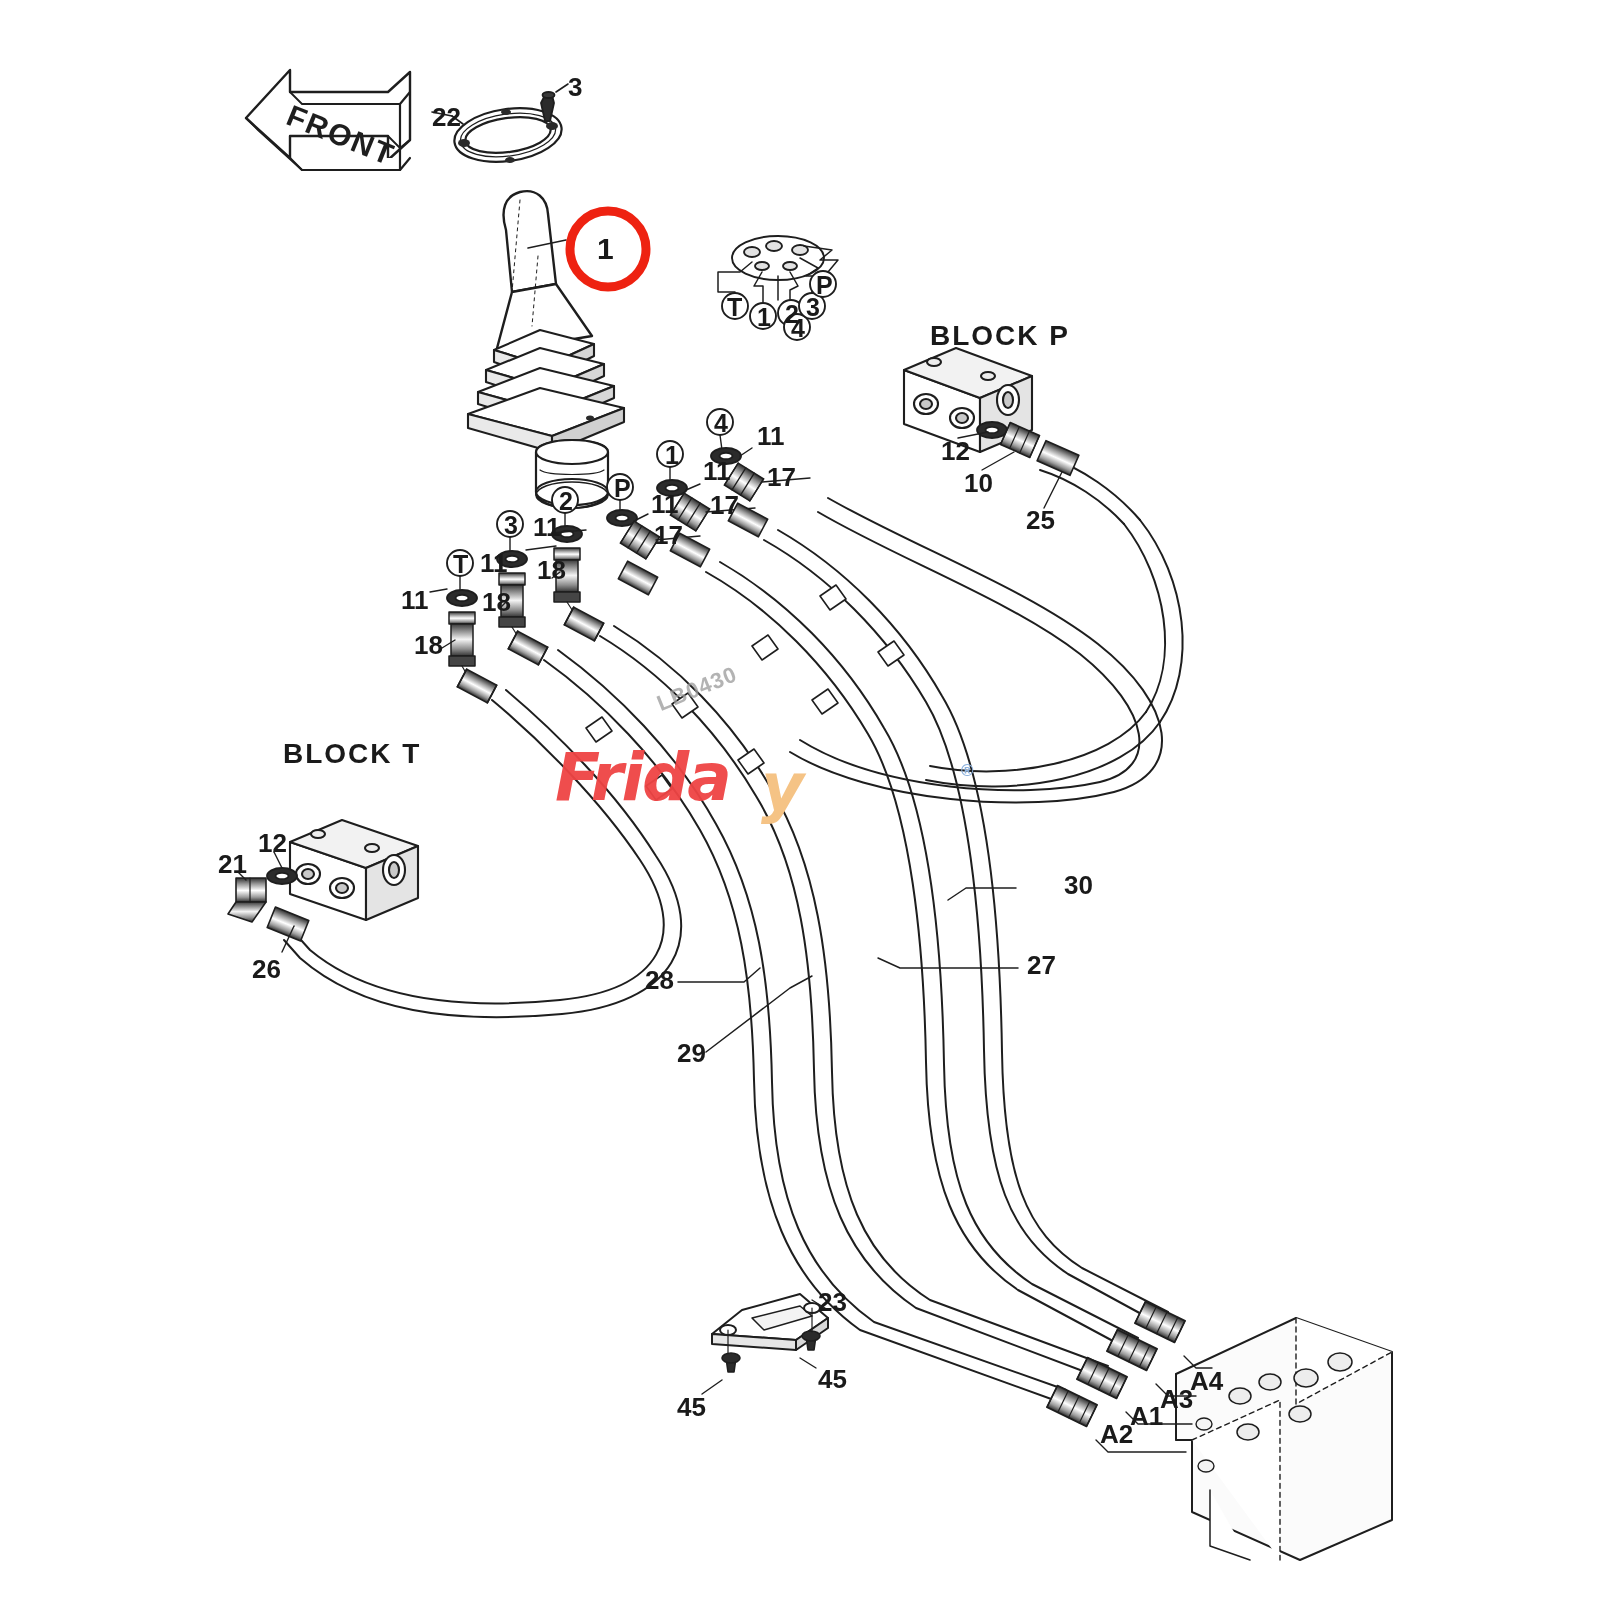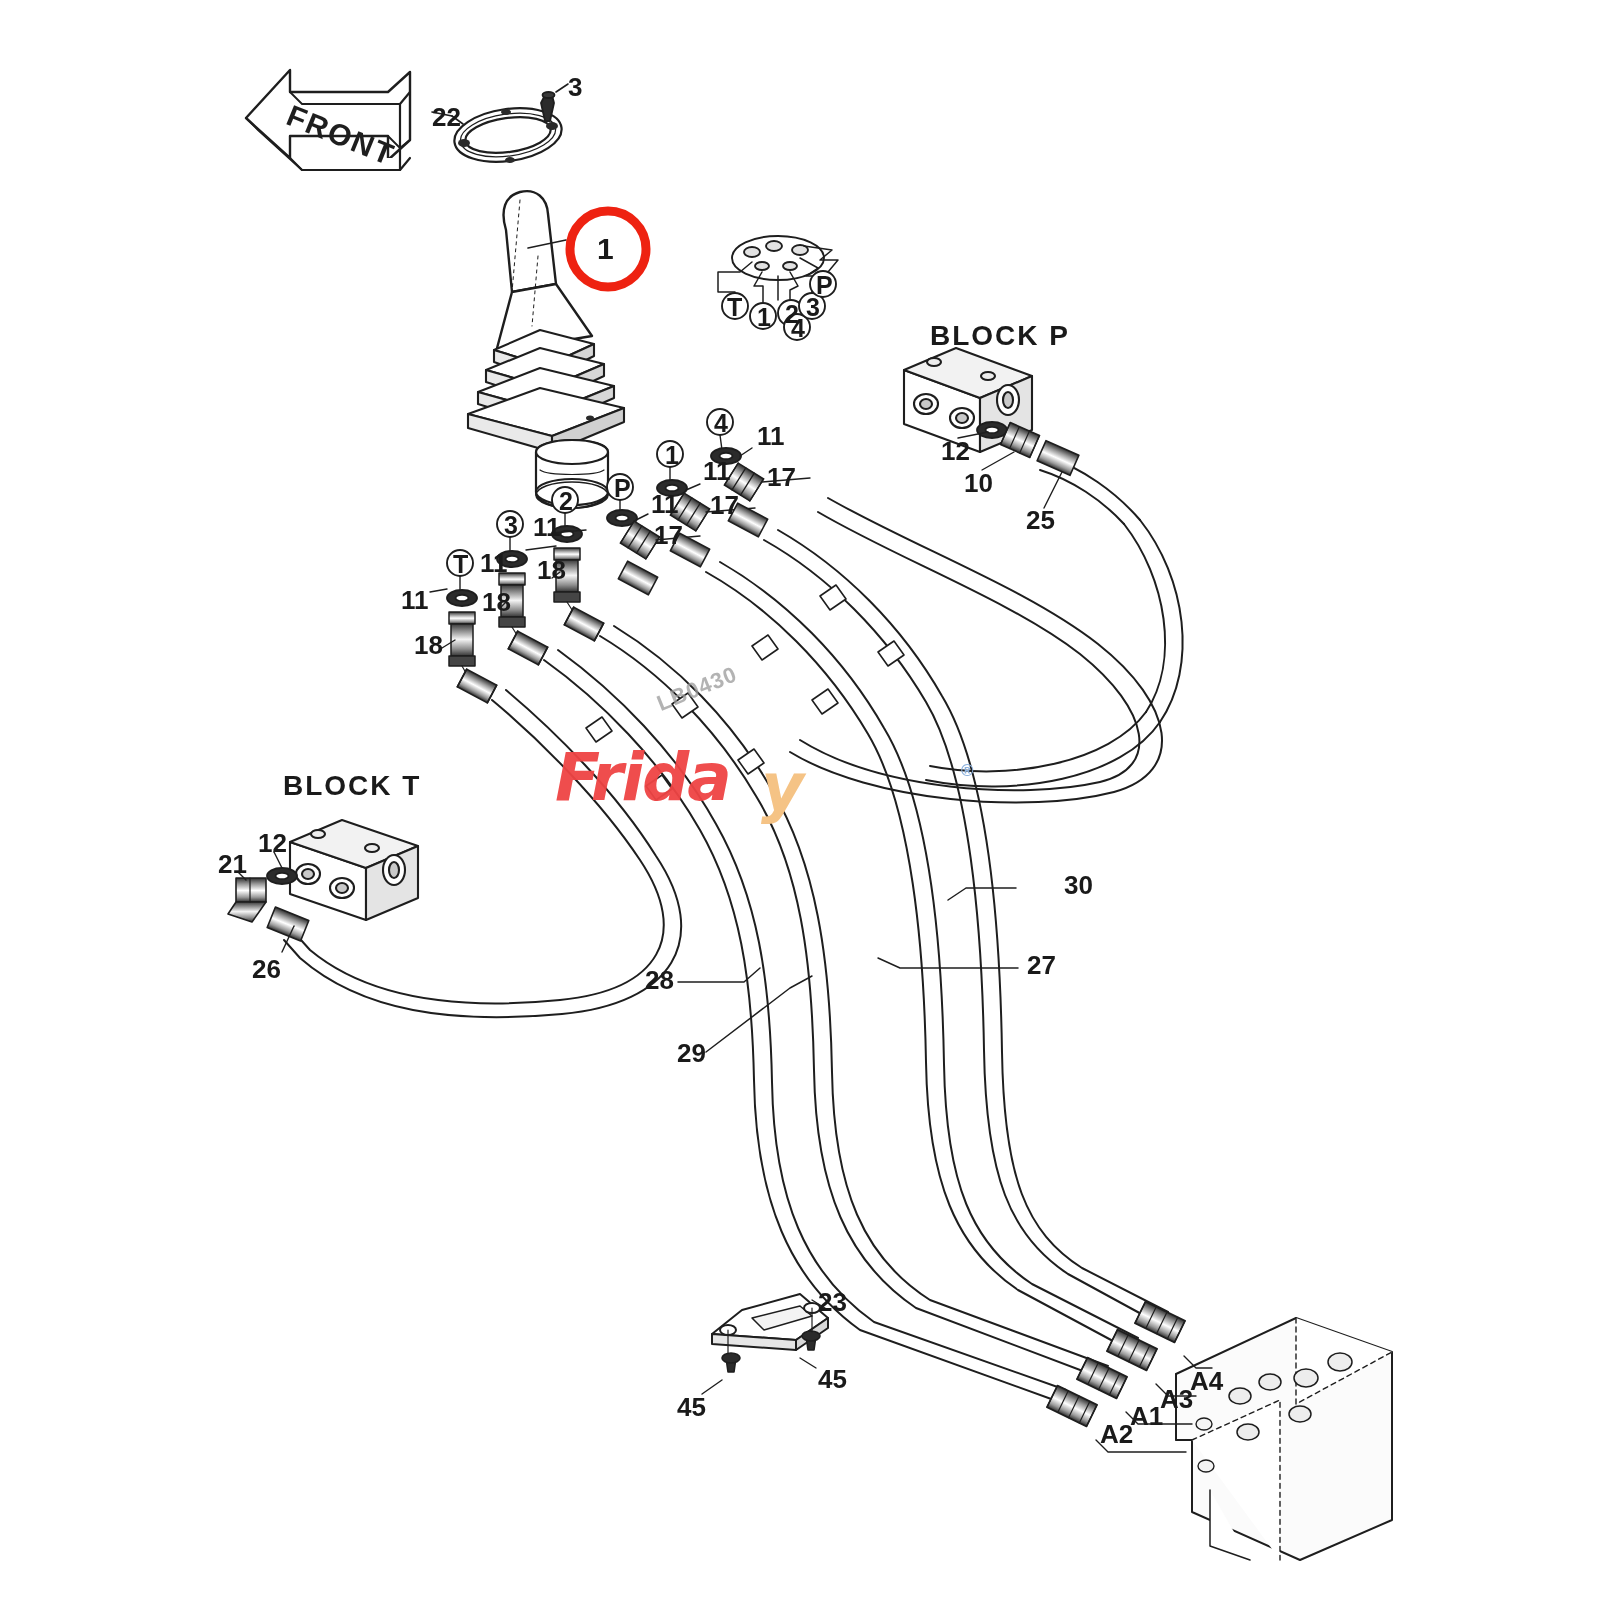--- a/index.html
+++ b/index.html
@@ -430,21 +430,21 @@
       <path d="M1018,968 L900,968 L878,958"></path>
       <path d="M678,982 L744,982 L760,968"></path>
       <path d="M706,1052 L790,988 L812,976"></path>
     </g>
 
     <circle cx="608" cy="249" r="38" fill="none" stroke="#ee2211" stroke-width="9"></circle>
   </g>
 </svg>
 
 <div class="lbl blk" style="left:930px;top:320px;">BLOCK  P</div>
-<div class="lbl blk" style="left:283px;top:770px;">BLOCK  T</div>
+<div class="lbl blk" style="left:283px;top:738px;">BLOCK  T</div>
 
 <div class="lbl port" style="left:727px;top:293px;">T</div>
 <div class="lbl port" style="left:757px;top:303px;">1</div>
 <div class="lbl port" style="left:785px;top:300px;">2</div>
 <div class="lbl port" style="left:791px;top:314px;">4</div>
 <div class="lbl port" style="left:806px;top:293px;">3</div>
 <div class="lbl port" style="left:816px;top:271px;">P</div>
 
 <div class="lbl port" style="left:453px;top:550px;">T</div>
 <div class="lbl port" style="left:504px;top:511px;">3</div>

